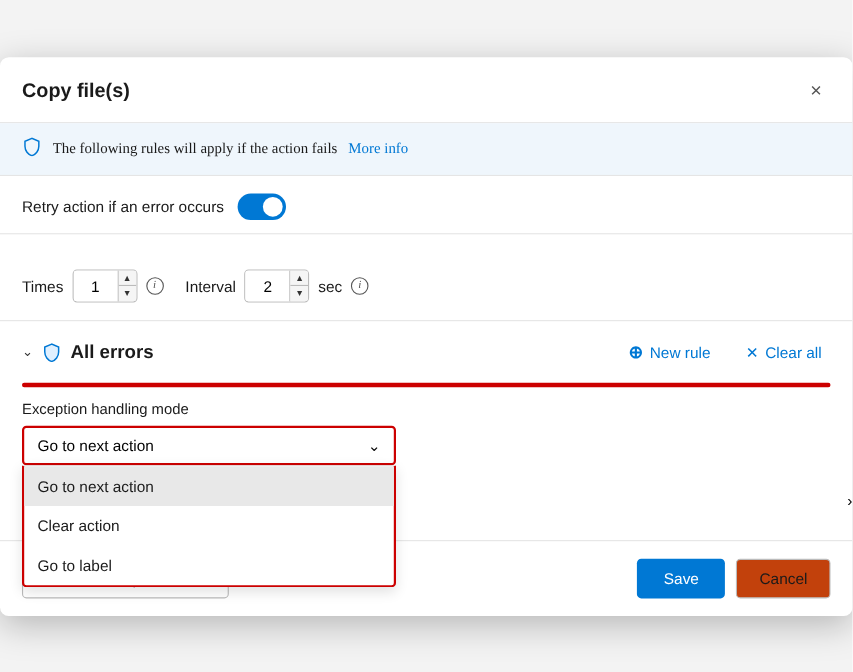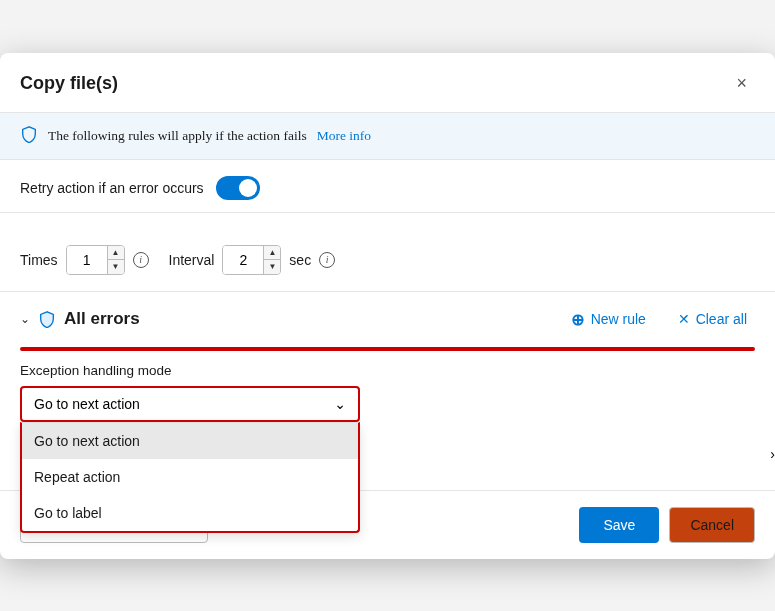--- a/index.html
+++ b/index.html
@@ -435,21 +435,21 @@
 
     <div style="padding-bottom: 8px; position: relative;">
       <div class="exception-label">Exception handling mode</div>
       <div class="dropdown-container">
         <div class="dropdown-select">
           <span>Go to next action</span>
           <span>⌄</span>
         </div>
         <div class="dropdown-menu">
           <div class="dropdown-item selected">Go to next action</div>
-          <div class="dropdown-item">Repeat action</div>
+          <div class="dropdown-item">Clear action</div>
           <div class="dropdown-item">Go to label</div>
         </div>
 
         <div style="position:absolute; right:-20px; top:60px; cursor:pointer;">›</div>
       </div>
     </div>
   </div>
 
   <div class="dialog-footer">
     <button class="return-btn">

